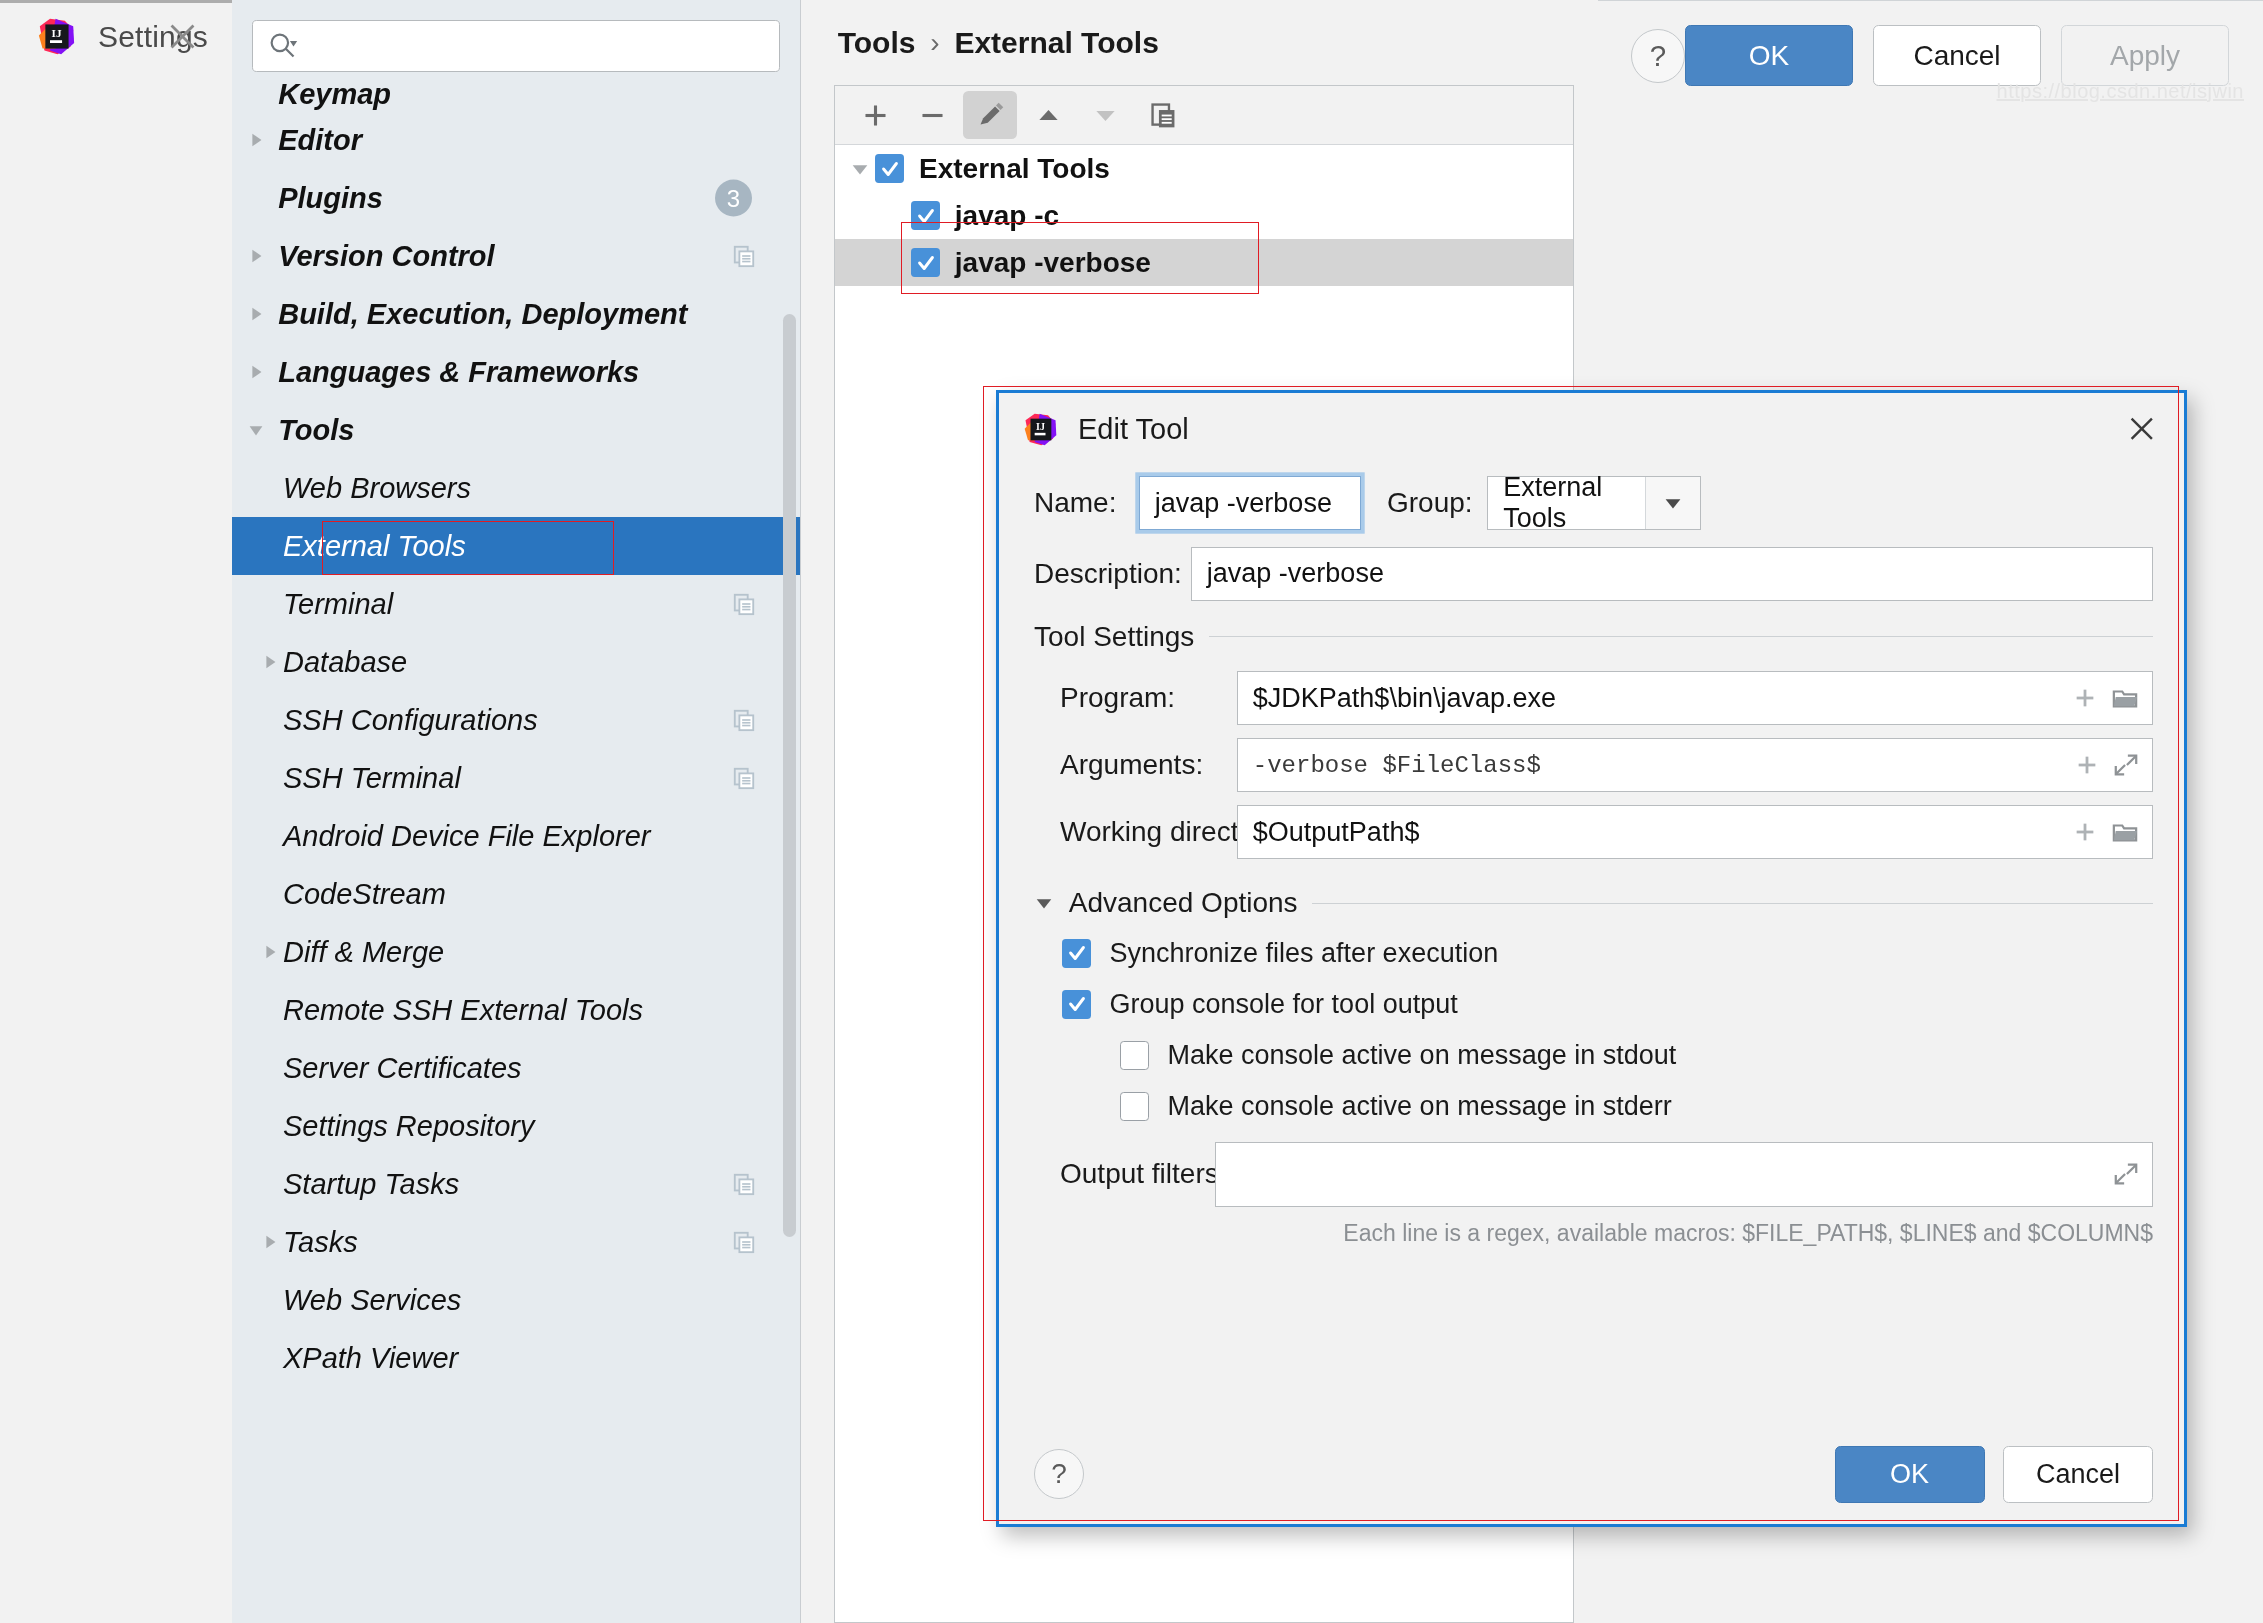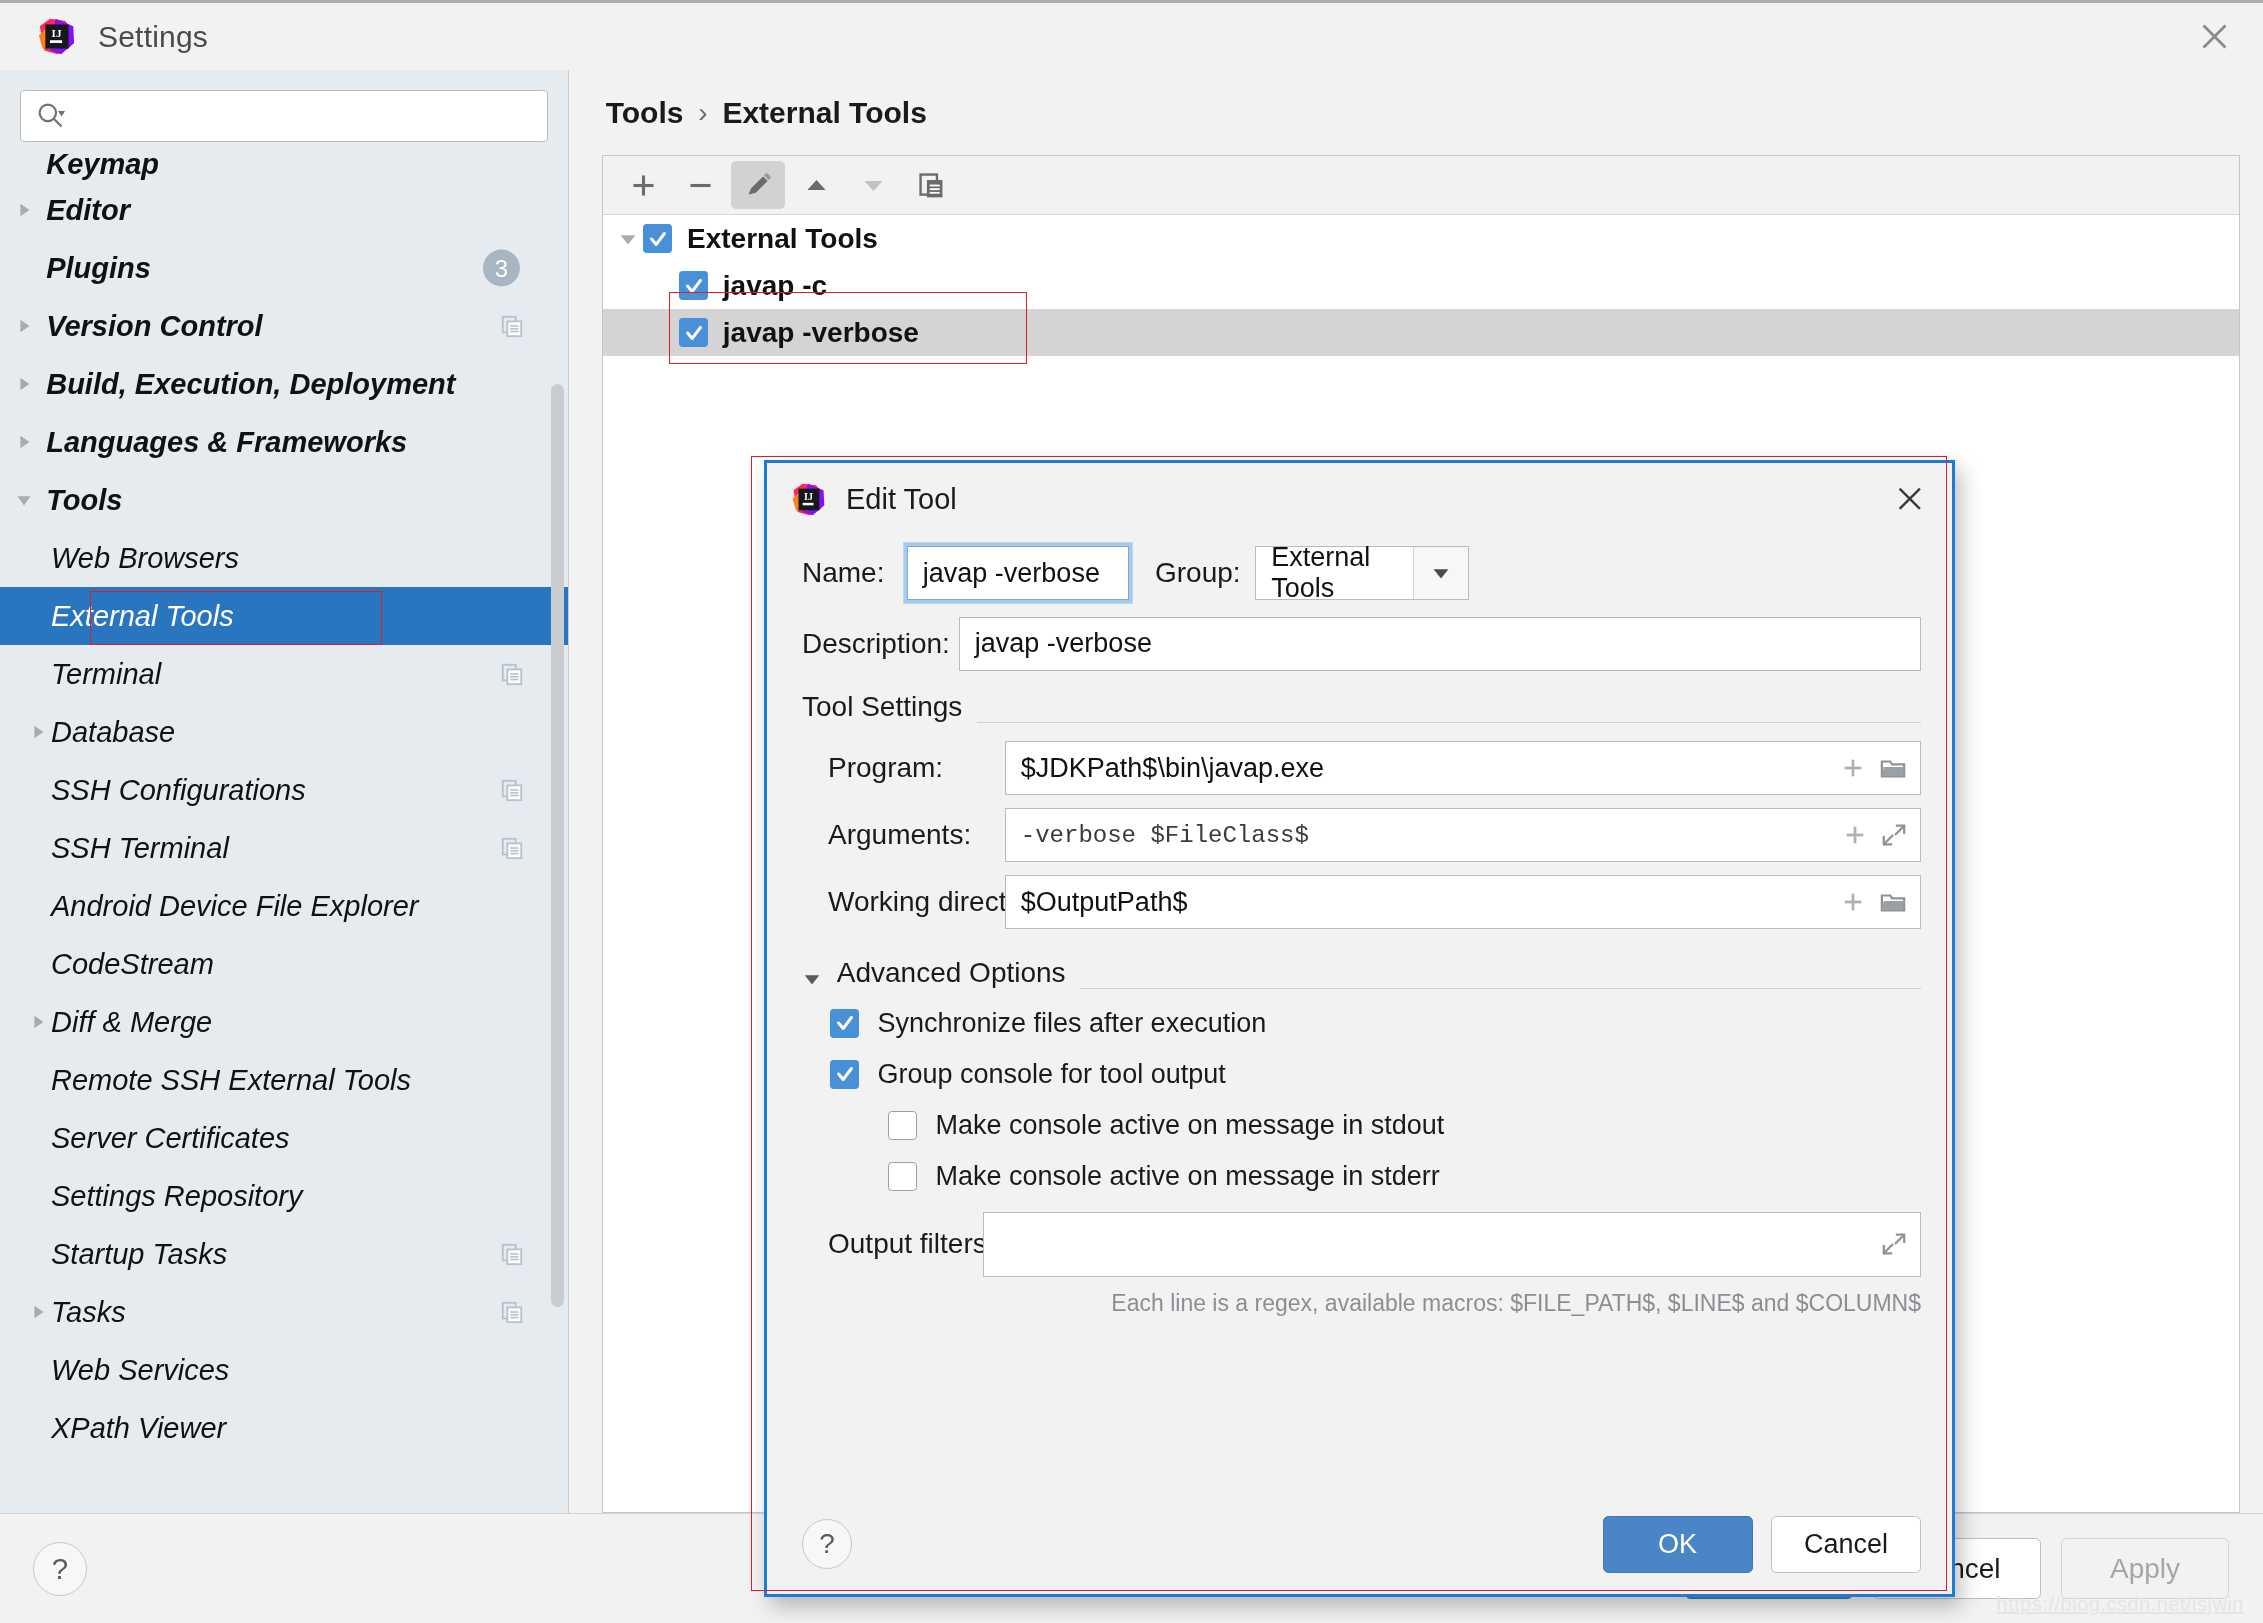--- a/index.html
+++ b/index.html
@@ -8,21 +8,21 @@
     font-family: "Liberation Sans", sans-serif;
     background: #ffffff;
     overflow: hidden;
   }
 
   
   #settings-window {
     position: relative;
     width: 2264px; height: 1623px;
     background: #f2f2f2;
-    display: flex; flex-direction: column;
+    display: flex; flex-direction: row;
   }
 
   
   .titlebar {
     height: 70px;
     background: #f2f2f2;
     display: flex; align-items: center;
     padding: 0 24px 0 37px;
     flex: 0 0 auto;
     position: relative;
@@ -305,21 +305,21 @@
   }
   .combo .carrow {
     width: 55px; flex: 0 0 55px;
     border-left: 0.9px solid #d4d8db;
     background: #f7f7f7;
     display: flex; align-items: center; justify-content: center;
   }
   .combo .carrow svg { display:block; }
 
   .section-head {
-    display: flex; align-items: flex-end; gap: 14.8px;
+    display: flex; align-items: center; gap: 14.8px;
     margin: 20px 0 18.5px 0;
   }
   .section-head .stitle { font-size: 28px; color: #1a1a1a; white-space: nowrap; }
   .section-head .sline { flex: 1 1 auto; height: 0.9px; background: #cdd1d4; }
   .section-head .tri { width: 20px; display:flex; align-items:center; }
   .section-head .tri svg { display:block; }
 
   .checkrow { display: flex; align-items: center; margin-bottom: 20px; }
   .checkrow .clabel { font-size: 27px; color: #1a1a1a; margin-left: 18.5px; }
   .checkrow.sub { margin-left: 58px; }

